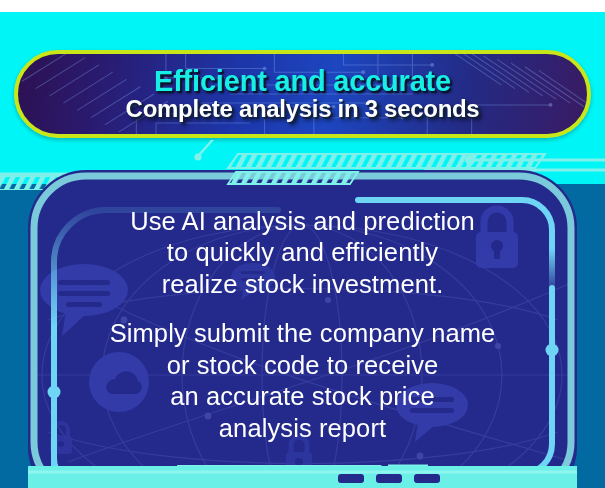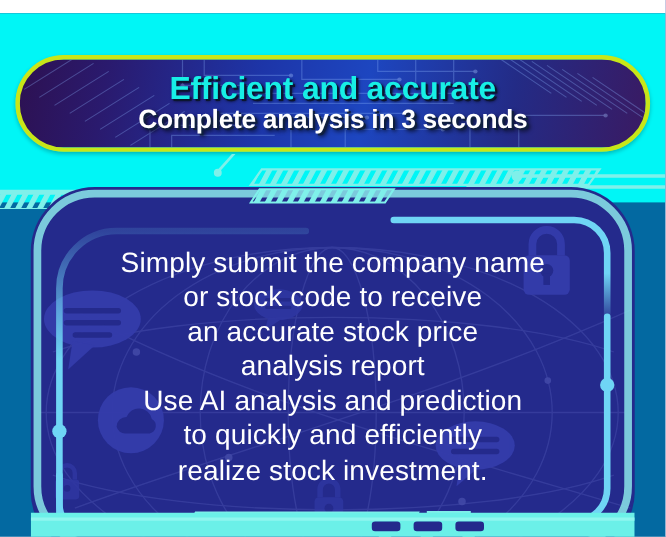--- a/index.html
+++ b/index.html
@@ -307,30 +307,30 @@
         </g>
 
         <g fill="#2f37a2" opacity="0.8">
           <rect x="258" y="282" width="26" height="22" rx="4"></rect>
           <path d="M263 282 v-7 a8 8 0 0 1 16 0 v7" fill="none" stroke="#2f37a2" stroke-width="5"></path>
           <circle cx="271" cy="292" r="4" fill="#242a8c"></circle>
         </g>
       </svg>
 
       <div class="copy">
+        <div class="para first">
+          <div>Use AI analysis and prediction</div>
+          <div>to quickly and efficiently</div>
+          <div>realize stock investment.</div>
+        </div>
         <div class="para second">
           <div>Simply submit the company name</div>
           <div>or stock code to receive</div>
           <div>an accurate stock price</div>
           <div>analysis report</div>
-        </div>
-        <div class="para first">
-          <div>Use AI analysis and prediction</div>
-          <div>to quickly and efficiently</div>
-          <div>realize stock investment.</div>
         </div>
       </div>
     </div>
 
     <svg class="panel-frame" viewBox="0 0 549 330">
       <defs>
         <pattern id="hatchB" width="10" height="10" patternUnits="userSpaceOnUse" patternTransform="skewX(-28)">
           <rect width="10" height="10" fill="none"></rect>
           <rect width="5.4" height="10" fill="#7ff0ea"></rect>
         </pattern>

